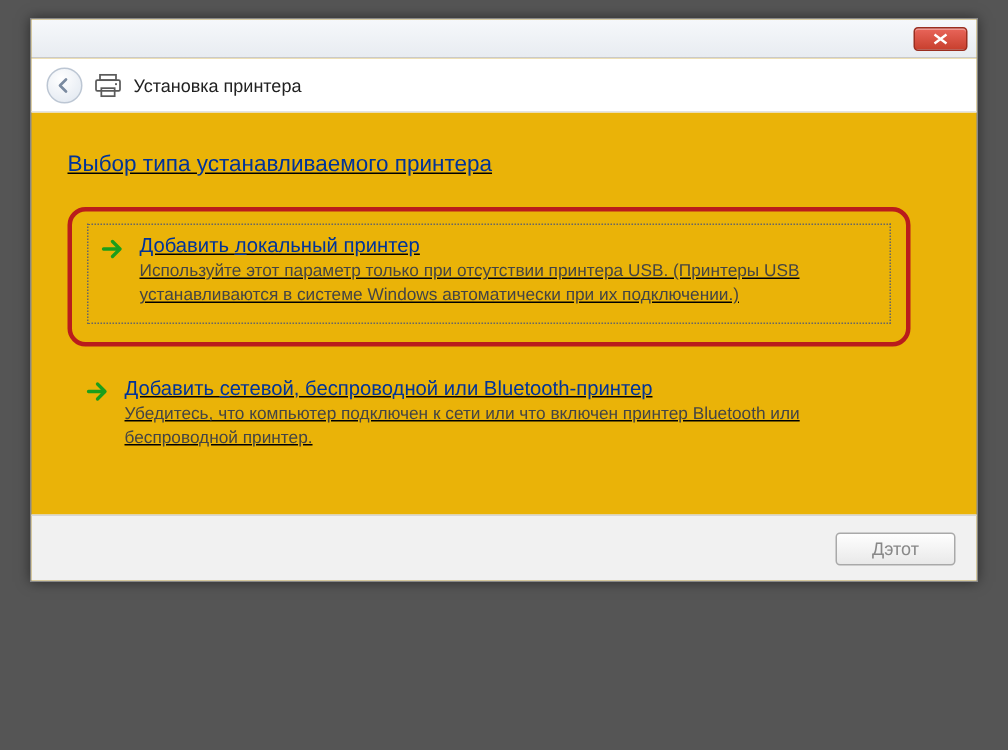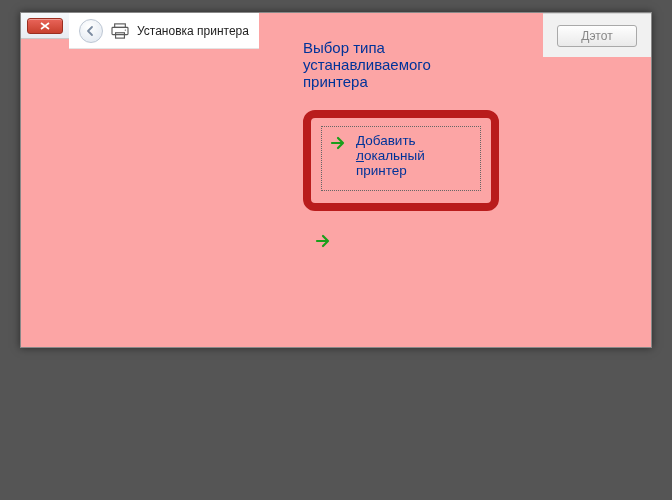--- a/index.html
+++ b/index.html
@@ -8,26 +8,26 @@
     width: 672px;
     height: 500px;
     background: #555;
     font-family: "Segoe UI", Tahoma, sans-serif;
     font-size: 12px;
     position: relative;
   }
   .window {
     position: absolute;
     left: 20px; top: 12px;
-    width: 632px; height: 336px;
-    background: #fca5a5;
+    width: 632px; height: 376px;
+    background: #eab308;
     border: 1px solid #888;
     box-shadow: 0 0 8px rgba(0,0,0,.5);
     display: flex;
-    flex-direction: row;
+    flex-direction: column;
   }
   .titlebar {
     height: 26px;
     background: linear-gradient(#f6f8fb, #e8ecf1);
     border-bottom: 1px solid #c9c9c9;
     display: flex;
     align-items: center;
     justify-content: flex-end;
     padding: 0 6px;
   }
@@ -57,36 +57,37 @@
     display: flex; align-items: center; justify-content: center;
     color: #7a8aa0;
   }
   .printer-icon {
     width: 18px; height: 16px;
     color: #5a5a5a;
   }
   .header-title { color: #222; font-size: 12px; }
   .content {
     flex: 1;
-    padding: 26px 44px 10px 44px;
+    padding: 26px 44px 10px 24px;
+    text-decoration: underline;
   }
   .heading {
     color: #003399;
     font-size: 15px;
     margin-bottom: 20px;
   }
   .option {
     display: flex;
     gap: 10px;
     padding: 10px 12px 14px 12px;
     margin-bottom: 10px;
     position: relative;
   }
   .option.highlight {
-    border: 8px solid #b91c1c;
+    border: 3px solid #b91c1c;
     border-radius: 12px;
     padding: 8px 10px 12px 10px;
   }
   .option.highlight .inner {
     border: 1px dotted #666;
     padding: 6px 8px 10px 8px;
     display: flex;
     gap: 10px;
     width: 100%;
   }
@@ -161,28 +162,33 @@
   <div class="content">
     <div class="heading">Выбор типа устанавливаемого принтера</div>
 
     <div class="option highlight">
       <div class="inner">
         <svg class="arrow-icon" viewBox="0 0 16 16">
           <path d="M2 8 L12 8 M8 3 L13 8 L8 13" stroke="currentColor" stroke-width="2.2" fill="none" stroke-linecap="round" stroke-linejoin="round"></path>
         </svg>
         <div class="opt-body">
           <div class="opt-title"><span>Добавить </span><span class="u">л</span><span>окальный принтер</span></div>
+          <div class="opt-desc">Используйте этот параметр только при отсутствии принтера USB. (Принтеры USB устанавливаются в системе Windows автоматически при их подключении.)</div>
         </div>
       </div>
     </div>
 
     <div class="option">
       <svg class="arrow-icon" viewBox="0 0 16 16">
         <path d="M2 8 L12 8 M8 3 L13 8 L8 13" stroke="currentColor" stroke-width="2.2" fill="none" stroke-linecap="round" stroke-linejoin="round"></path>
       </svg>
+      <div class="opt-body">
+        <div class="opt-title"><span>Добавить </span><span class="u">с</span><span>етевой, беспроводной или Bluetooth-принтер</span></div>
+        <div class="opt-desc">Убедитесь, что компьютер подключен к сети или что включен принтер Bluetooth или беспроводной принтер.</div>
+      </div>
     </div>
   </div>
 
   <div class="footer">
     <div class="btn disabled">
         <span class="u">Д</span>
         <span>этот</span>
       </div>
   </div>
 

